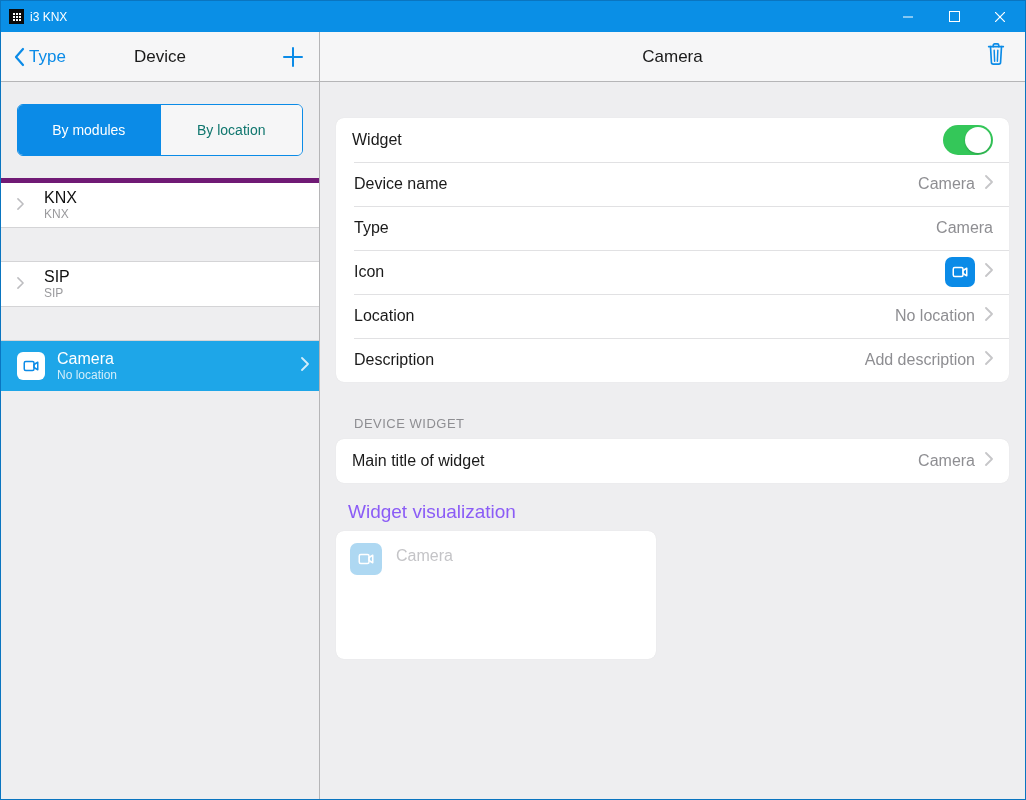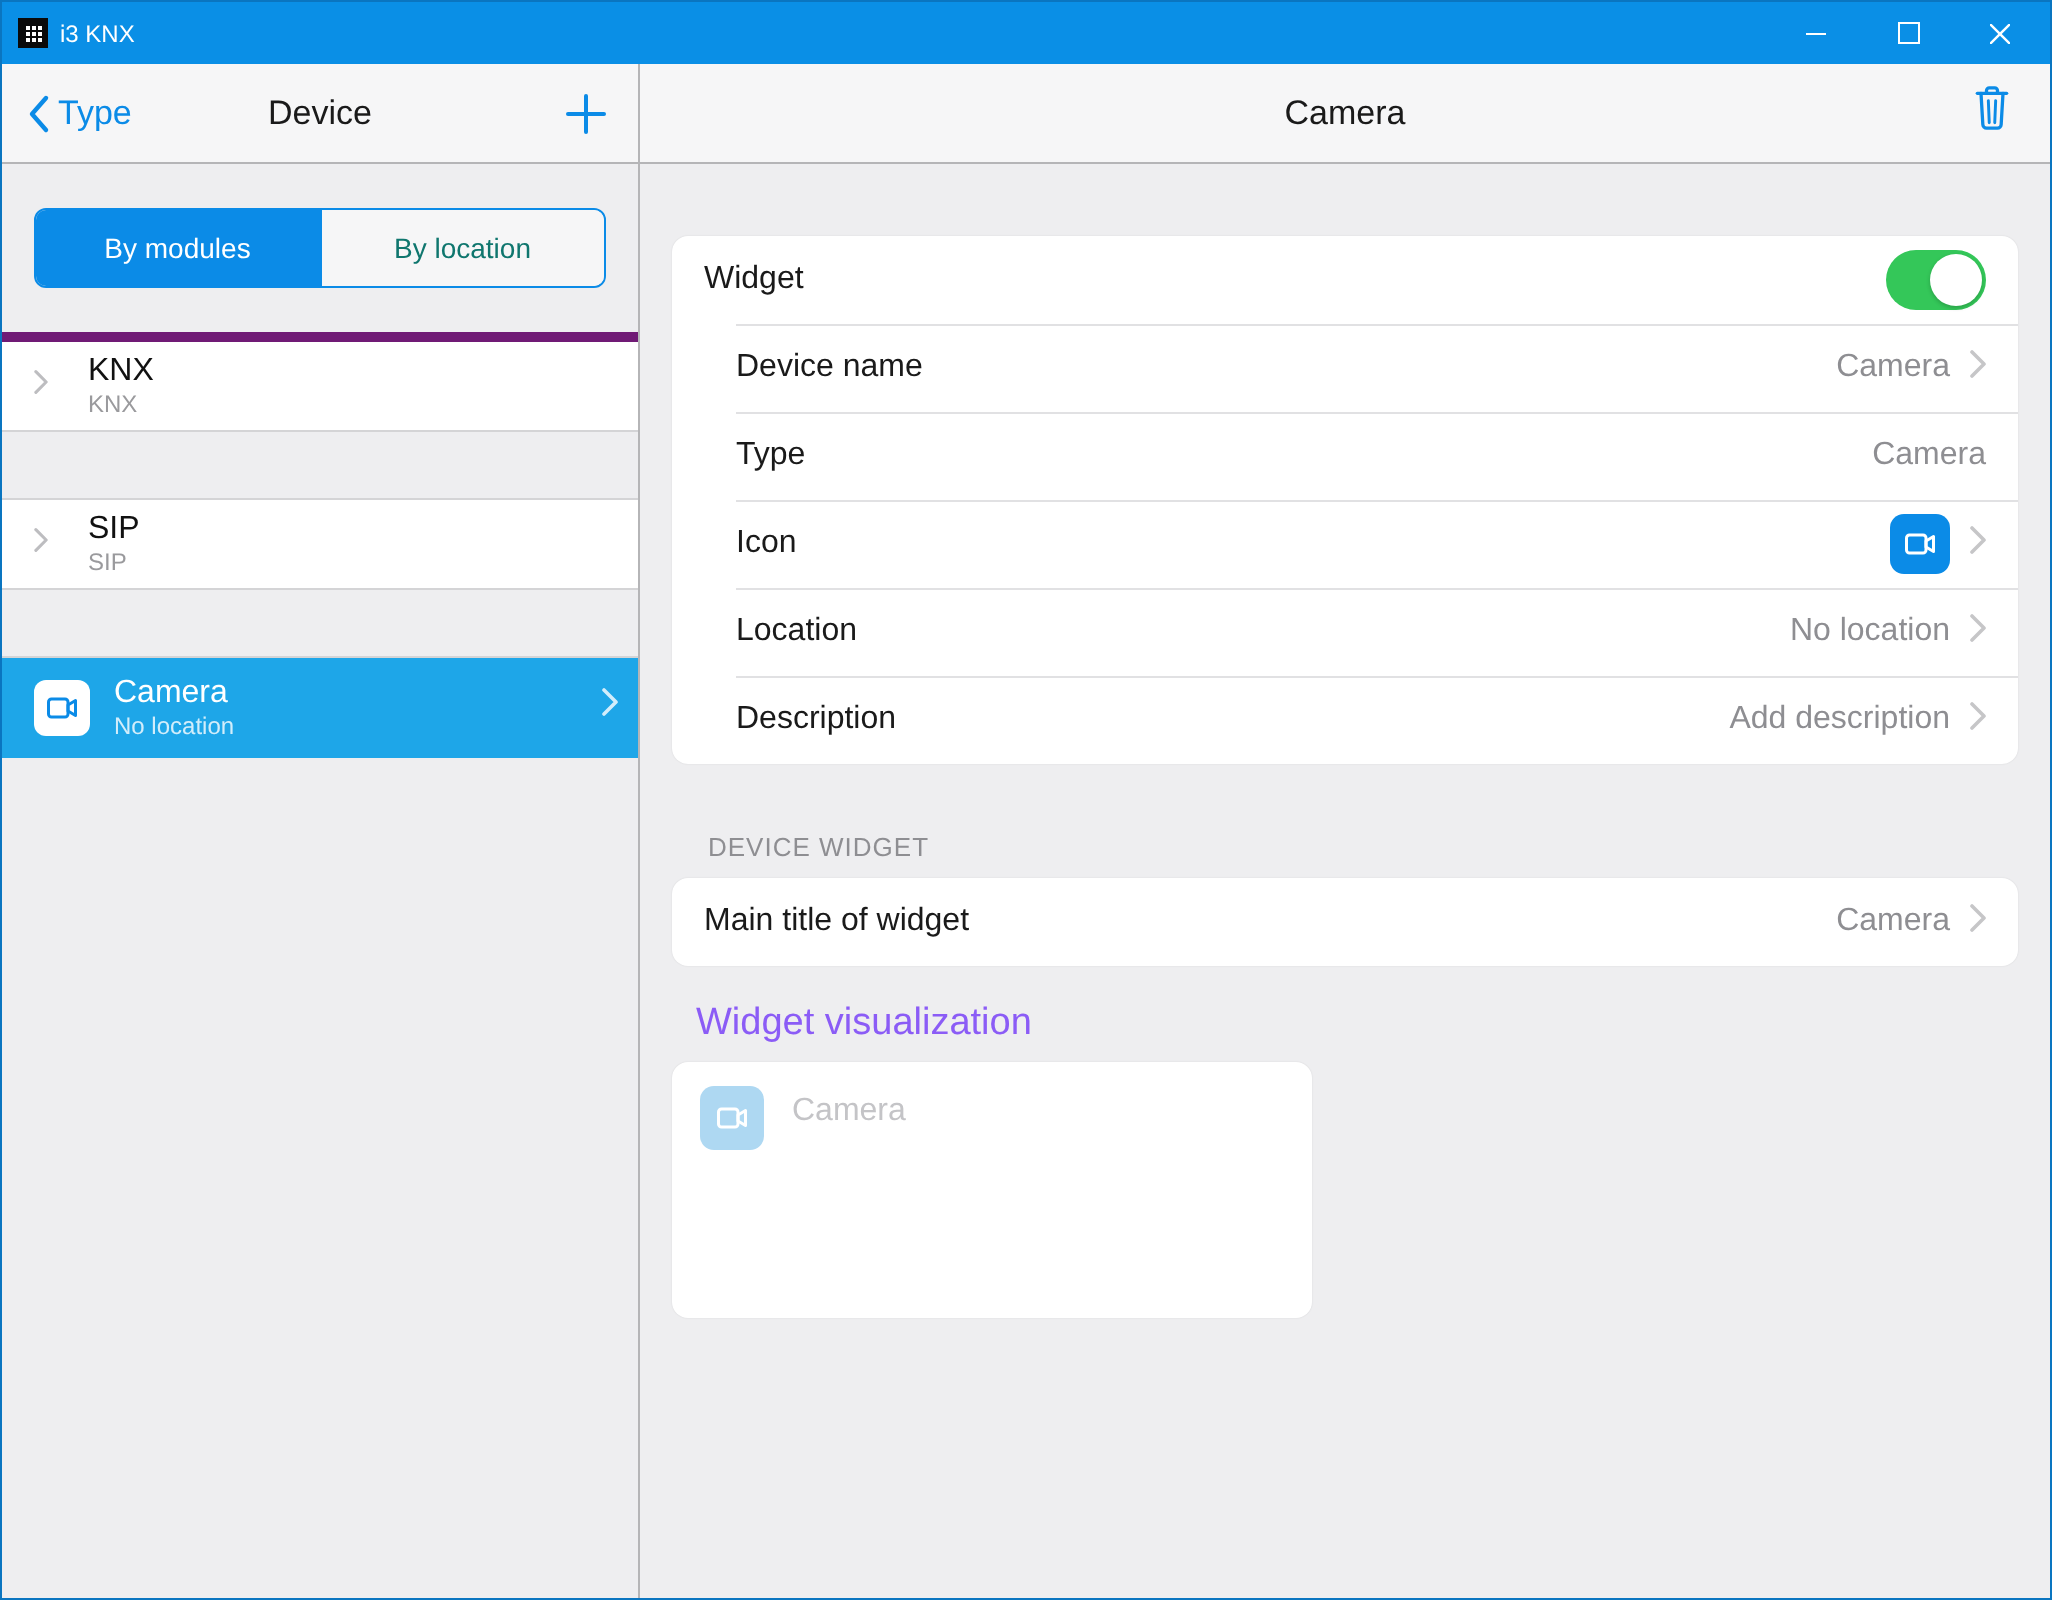--- a/index.html
+++ b/index.html
@@ -147,21 +147,21 @@
     }
     
     .segment-wrap {
       padding: 22px 16px;
     }
     .segmented {
       display: flex;
       border: 1.5px solid #0b8be7;
       border-radius: 6px;
       overflow: hidden;
-      height: 40px;
+      height: 52px;
     }
     .segment {
       flex: 1;
       display: flex;
       align-items: center;
       justify-content: center;
       font-size: 14px;
       color: #0f766e;
       background: #f6f6f7;
     }
@@ -231,21 +231,21 @@
     }
     .card.tight { margin-bottom: 18px; }
     .row {
       min-height: 44px;
       display: flex;
       align-items: center;
       padding: 0 16px;
       font-size: 16px;
       color: #1a1a1a;
     }
-    .row + .row { border-top: 1px solid #e1e1e3; margin-left: 16px; }
+    .row + .row { border-top: 1px solid #e1e1e3; margin-left: 2px; }
     .card .row:not(:first-child) {
       position: relative;
     }
     .card .row:not(:first-child)::before {
       content:"";
       position:absolute;
       top:0; left:16px; right:0;
       height:1px;
       background:#e1e1e3;
     }

